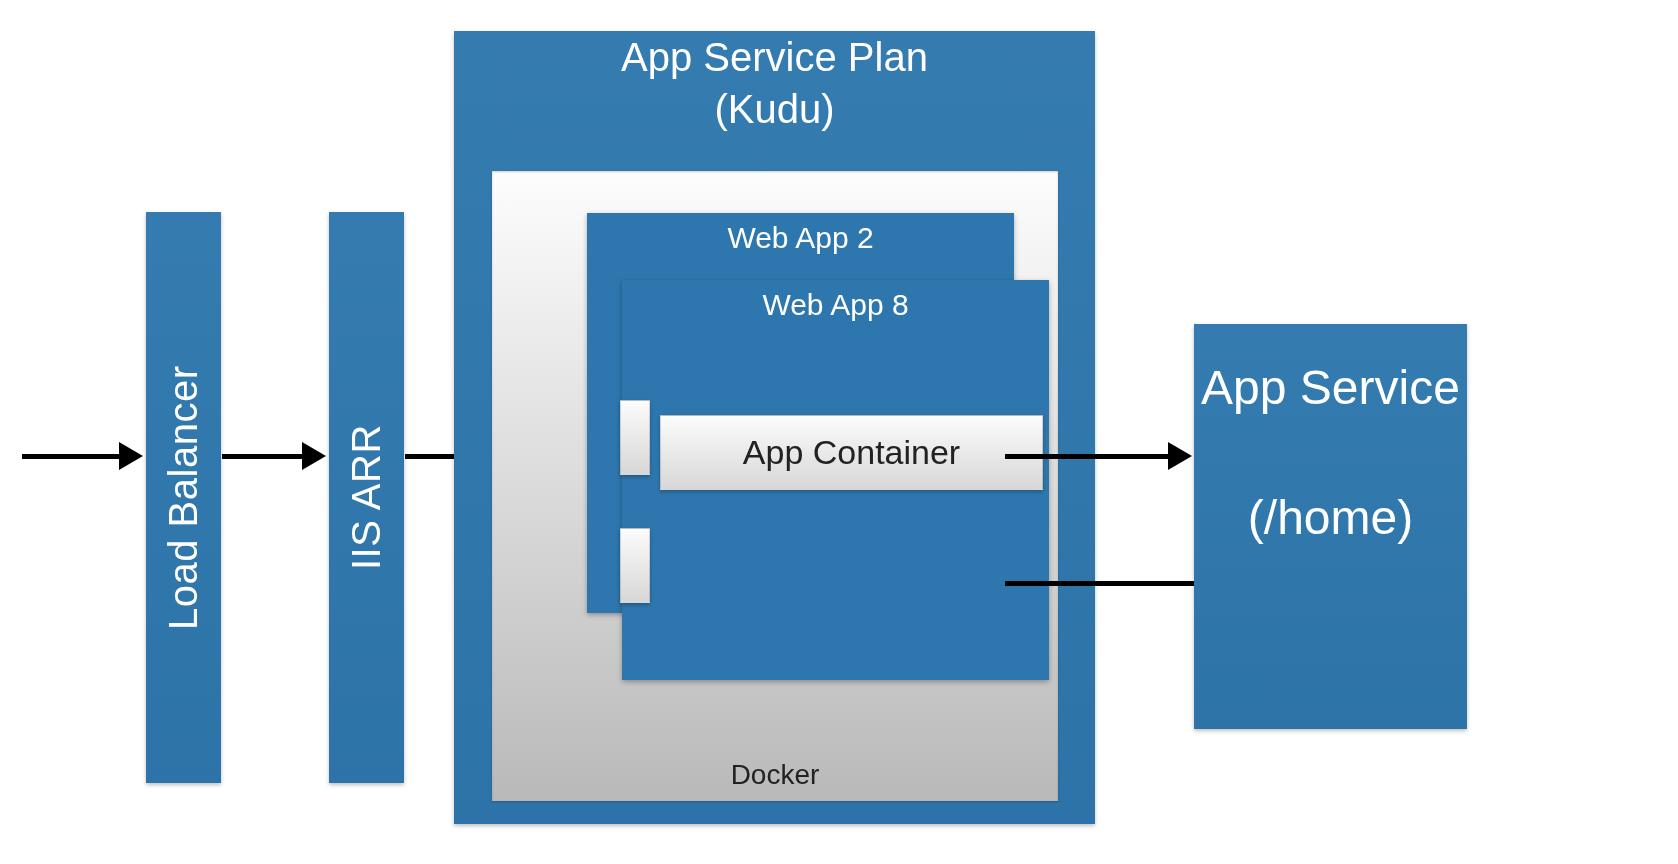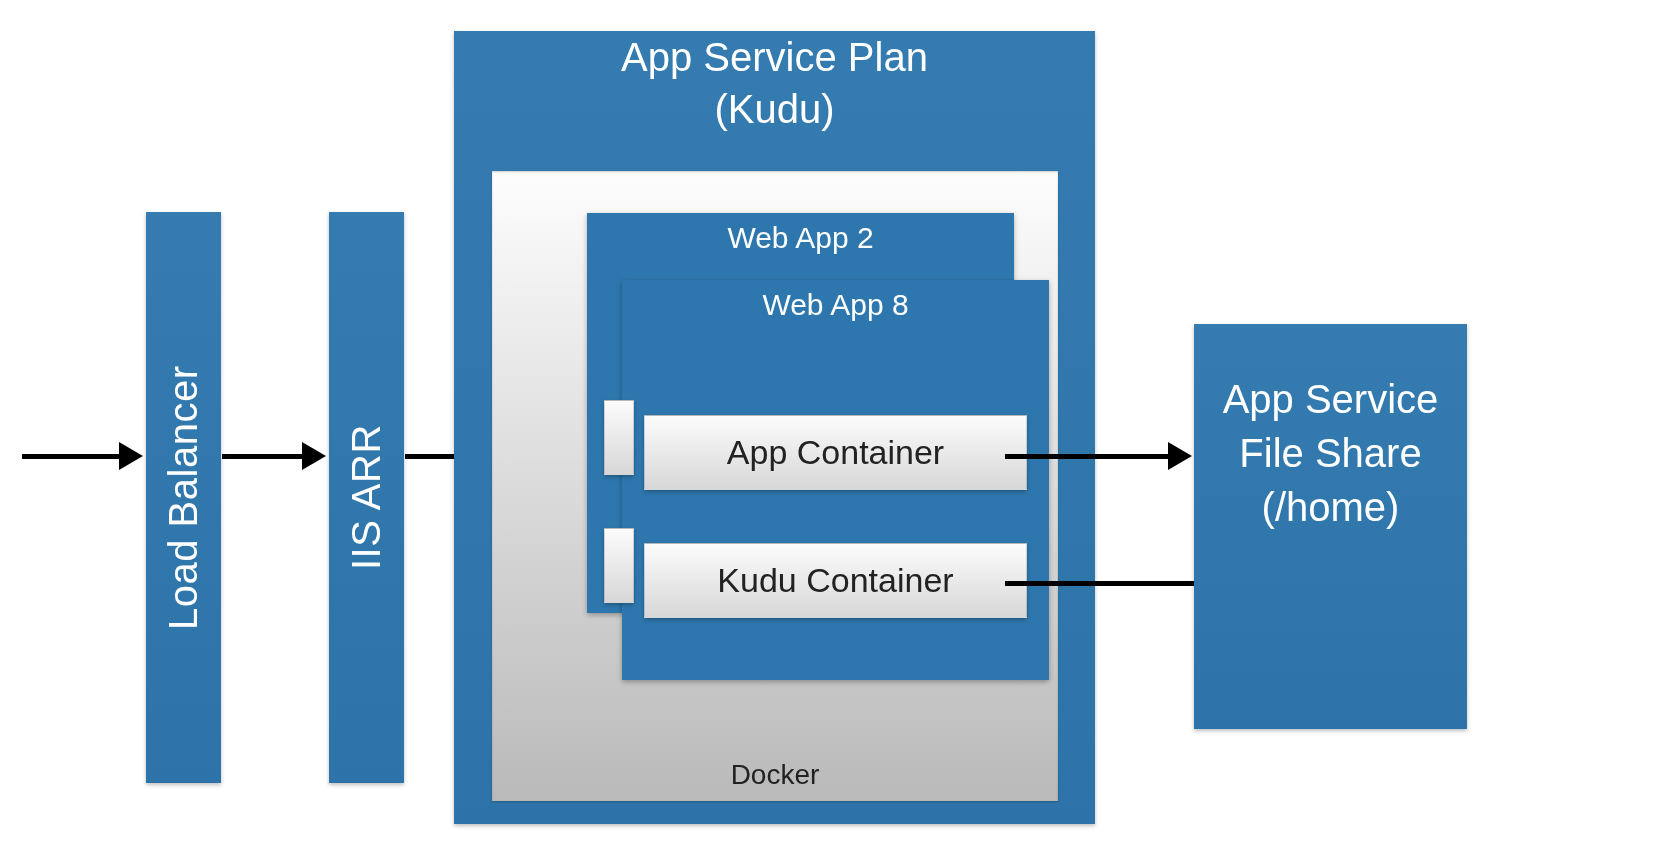--- a/index.html
+++ b/index.html
@@ -77,28 +77,29 @@
     position: absolute;
     background: linear-gradient(#fcfcfc, #d7d7d7);
     border: 1px solid rgba(0,0,0,0.15);
     box-shadow: 0 2px 4px rgba(0,0,0,0.25);
     color: #222;
     font-size: 34px;
     font-weight: 300;
     display: flex;
     align-items: center;
     justify-content: center;
+    margin-left: 16px;
   }
   .fileshare-text {
     color: #ffffff;
-    font-size: 40px;
+    font-size: 48px;
     font-weight: 300;
     text-align: center;
     line-height: 1.35;
-    padding-top: 48px;
+    padding-top: 32px;
   }
   .arrow-line {
     position: absolute;
     background: #000;
     height: 5px;
   }
   .arrow-head {
     position: absolute;
     width: 0; height: 0;
     border-top: 14px solid transparent;
@@ -143,35 +144,32 @@
       <div class="webapp" style="left:130px; top:109px; width:427px; height:400px;">
         <div class="webapp-title">Web App 8</div>
 
         <div class="container-box" style="left:-18px; top:120px; width:30px; height:75px;"></div>
         <div class="container-box" style="left:-18px; top:248px; width:30px; height:75px;"></div>
 
         <div class="container-box" style="left:22px; top:135px; width:383px; height:75px;">
           <span>App Container</span>
         </div>
 
-        <div class="container-box" style="left:22px; top:263px; width:383px; height:75px;">
-          <span>Kudu Container</span>
-        </div>
       </div>
 
       <div class="docker-label">Docker</div>
     </div>
   </div>
 
   <div class="arrow-line" style="left:1005px; top:454px; width:163px;"></div>
   <div class="arrow-head" style="left:1168px; top:442px;"></div>
 
   <div class="arrow-line" style="left:1005px; top:581px; width:189px;"></div>
 
   <div class="blue-box" style="left:1194px; top:324px; width:273px; height:405px;">
     <div class="fileshare-text">
       <span>App Service</span><br>
-      <span>File Share</span><br>
+      <br>
       <span>(/home)</span>
     </div>
   </div>
 
 </div>
 
 </body></html>

